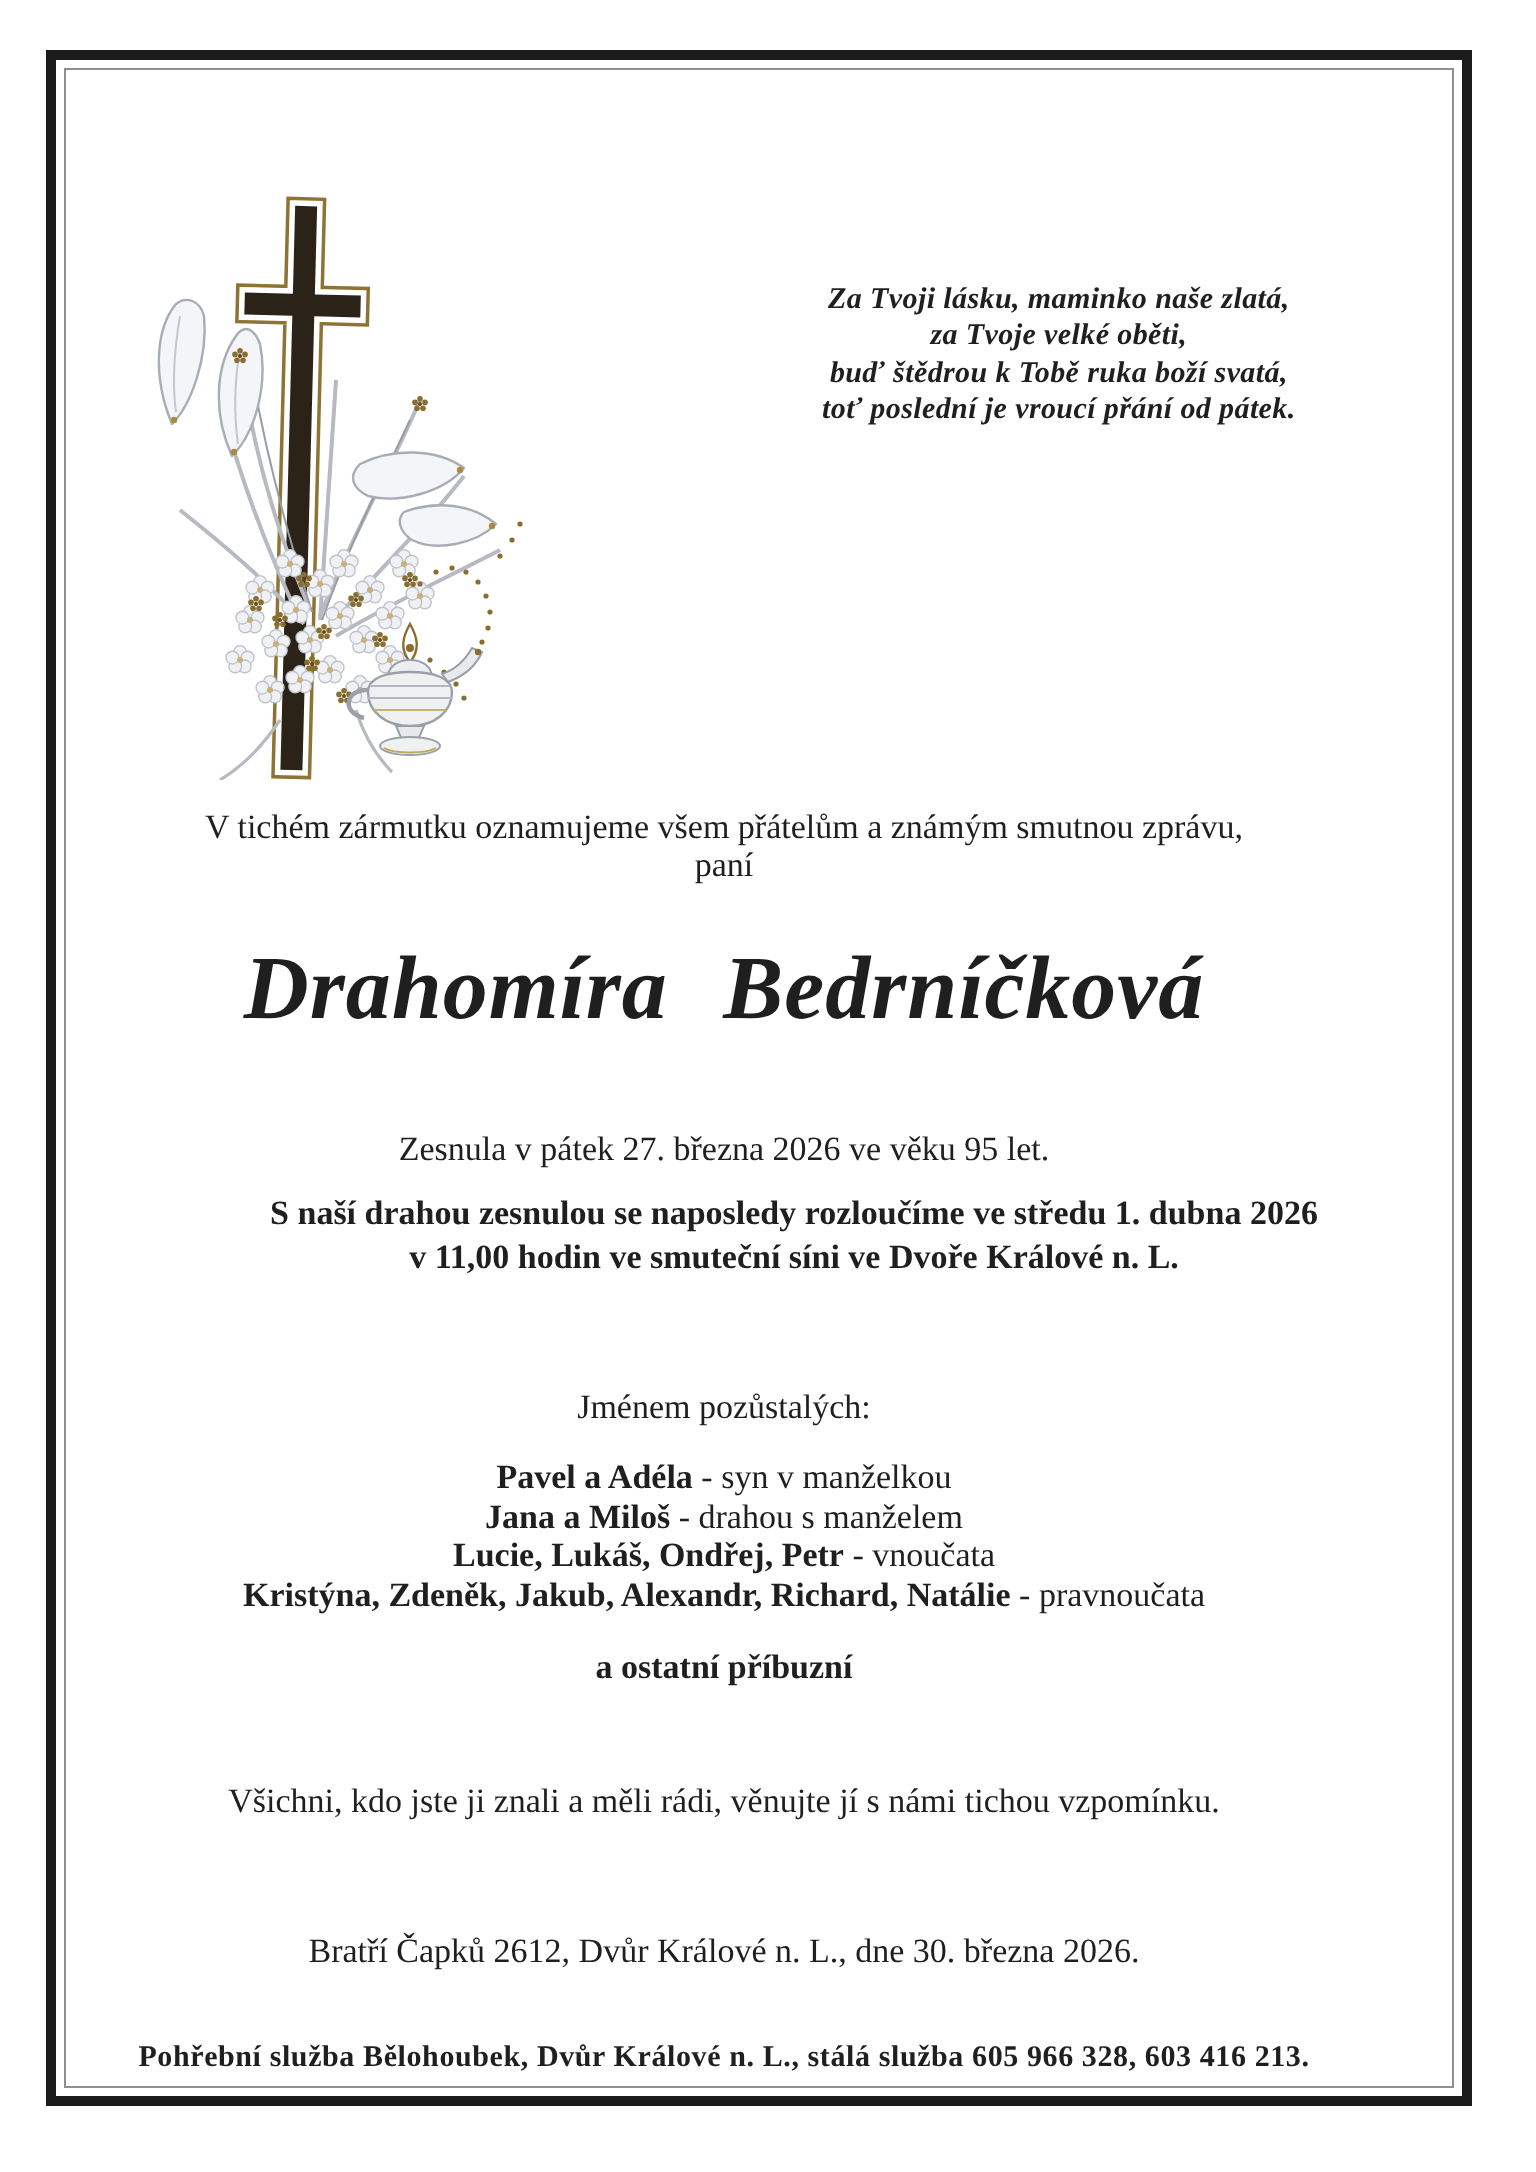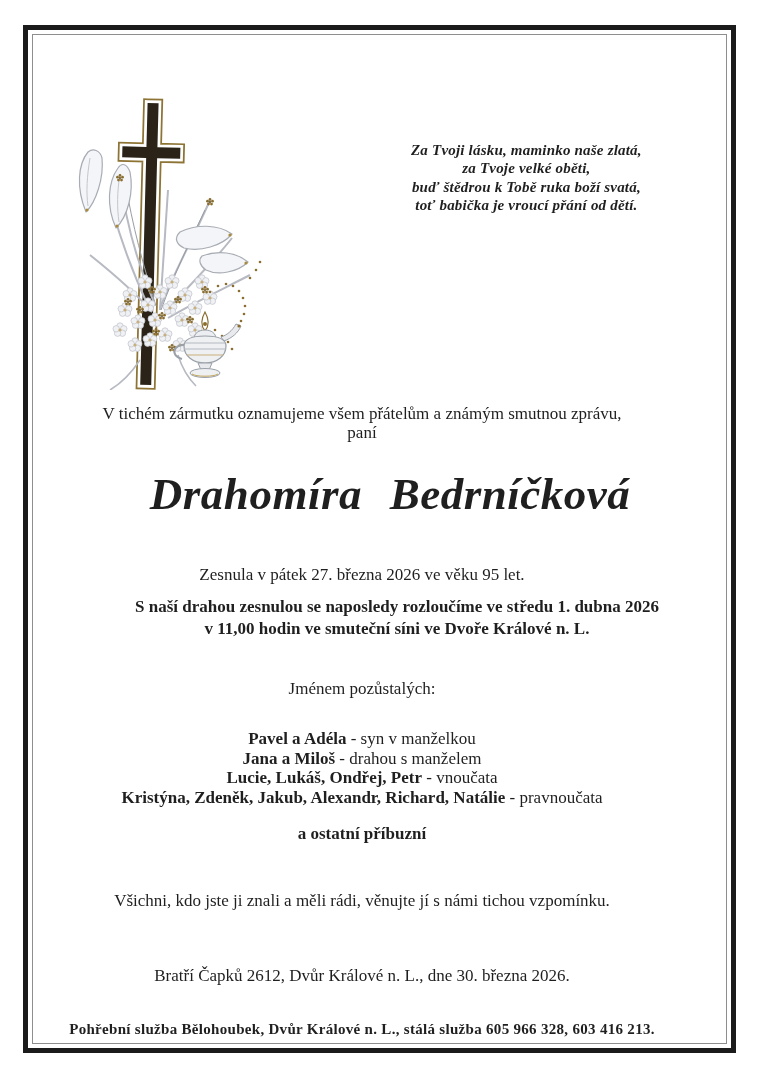--- a/index.html
+++ b/index.html
@@ -17,25 +17,25 @@
   }
   .abs{position:absolute;left:0;width:724px;text-align:center;}
   .verse{
     position:absolute;left:411px;top:141px;text-align:center;
     font-style:italic;font-weight:bold;font-size:15px;line-height:18.4px;
     letter-spacing:0.2px;
   }
   .announcement{top:404px;font-size:17px;line-height:19.4px;}
   .deceased-name{
     top:468px;font-size:45px;font-weight:bold;font-style:italic;
-    word-spacing:16px;letter-spacing:0.5px;padding-left:28px;
+    word-spacing:16px;letter-spacing:0.5px;
   }
   .death-line{top:565px;font-size:17px;}
   .farewell{top:596px;font-size:17px;font-weight:bold;line-height:21.5px;margin-left:35px;}
-  .surv-heading{top:679px;font-size:17px;}
+  .surv-heading{top:694px;font-size:17px;}
   .surv-rows{top:729px;font-size:17px;line-height:19.6px;text-align:center;}
   .surv-rows b{font-weight:bold;}
   .other-relatives{top:824px;font-size:17px;font-weight:bold;}
   .closing-line{top:891px;font-size:17px;}
   .address-line{top:966px;font-size:17px;}
   .footer-line{top:1021px;font-size:15px;font-weight:bold;letter-spacing:0.3px;}
   .illustration{position:absolute;left:60px;top:60px;width:240px;height:330px;}
 </style>
 </head>
 <body>
@@ -167,21 +167,21 @@
     <path d="M138,303 L152,303 L149,310 L141,310 Z" fill="#e6e8eb" stroke="#9aa0a8" stroke-width="1"></path>
     <ellipse cx="145" cy="313" rx="15" ry="4.5" fill="#eef0f2" stroke="#9aa0a8" stroke-width="1"></ellipse>
     <path d="M132,314 A14,3.5 0 0 0 158,314" fill="none" stroke="#c2a75e" stroke-width="1"></path>
   </g>
 </svg>
 
 <div class="verse">
   <div>Za Tvoji lásku, maminko naše zlatá,</div>
   <div>za Tvoje velké oběti,</div>
   <div>buď štědrou k Tobě ruka boží svatá,</div>
-  <div>toť babička je vroucí přání od dětí.</div>
+  <div>toť poslední je vroucí přání od pátek.</div>
 </div>
 
 <div class="abs announcement">
   <div>V tichém zármutku oznamujeme všem přátelům a známým smutnou zprávu,</div>
   <div>paní</div>
 </div>
 
 <div class="abs deceased-name">Drahomíra Bedrníčková</div>
 
 <div class="abs death-line">Zesnula v pátek 27. března 2026 ve věku 95 let.</div>

